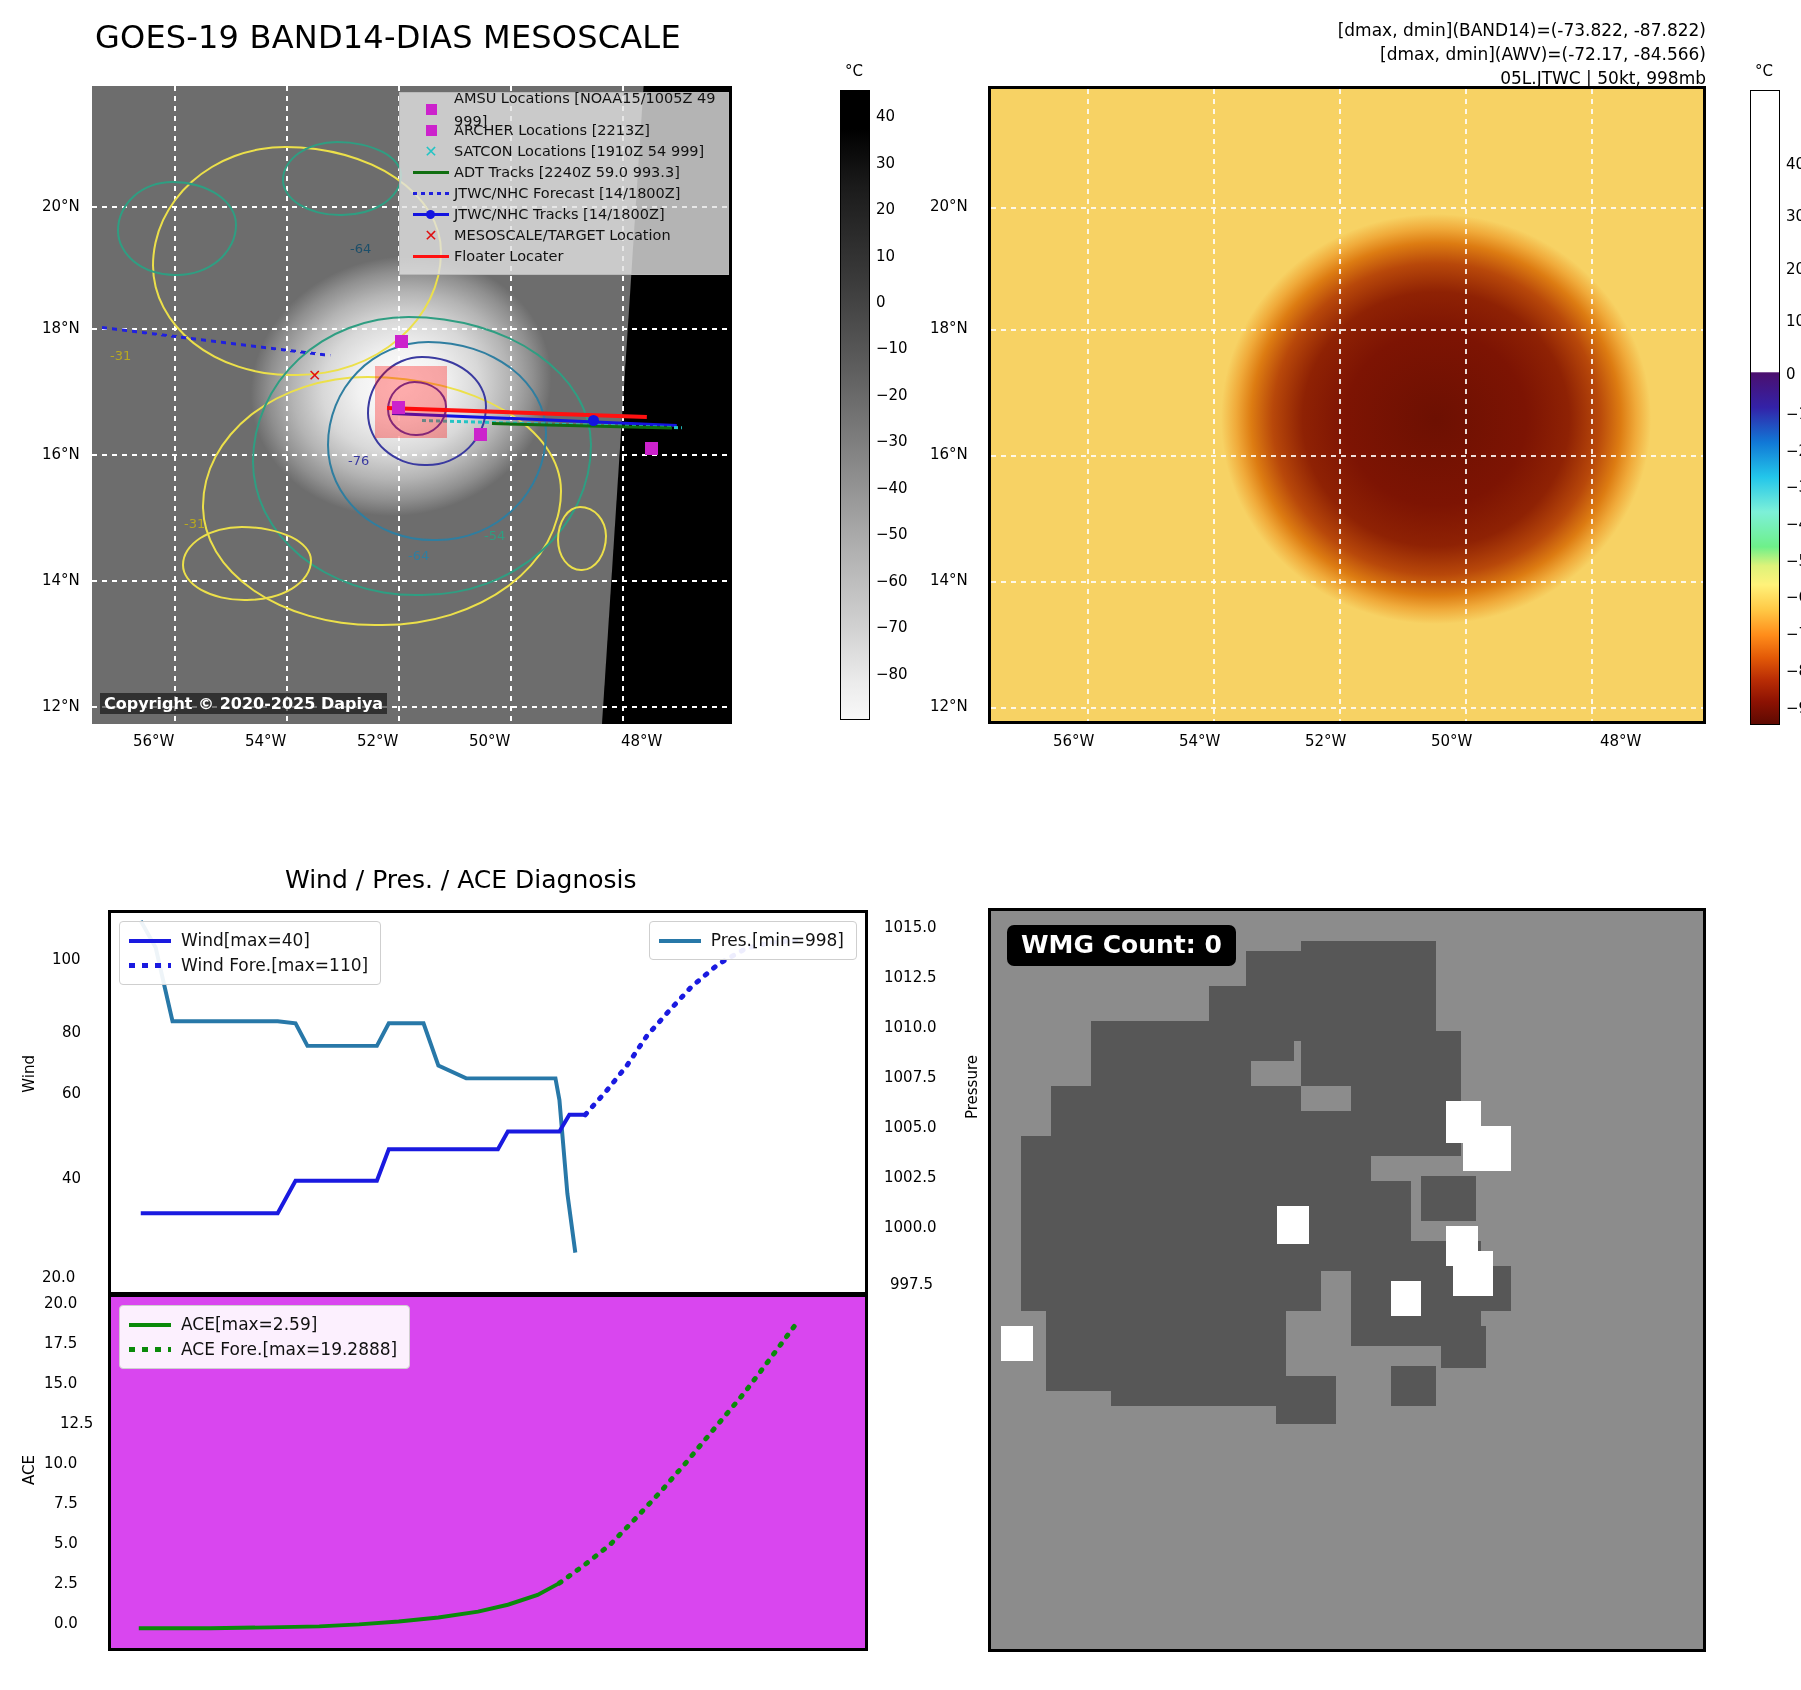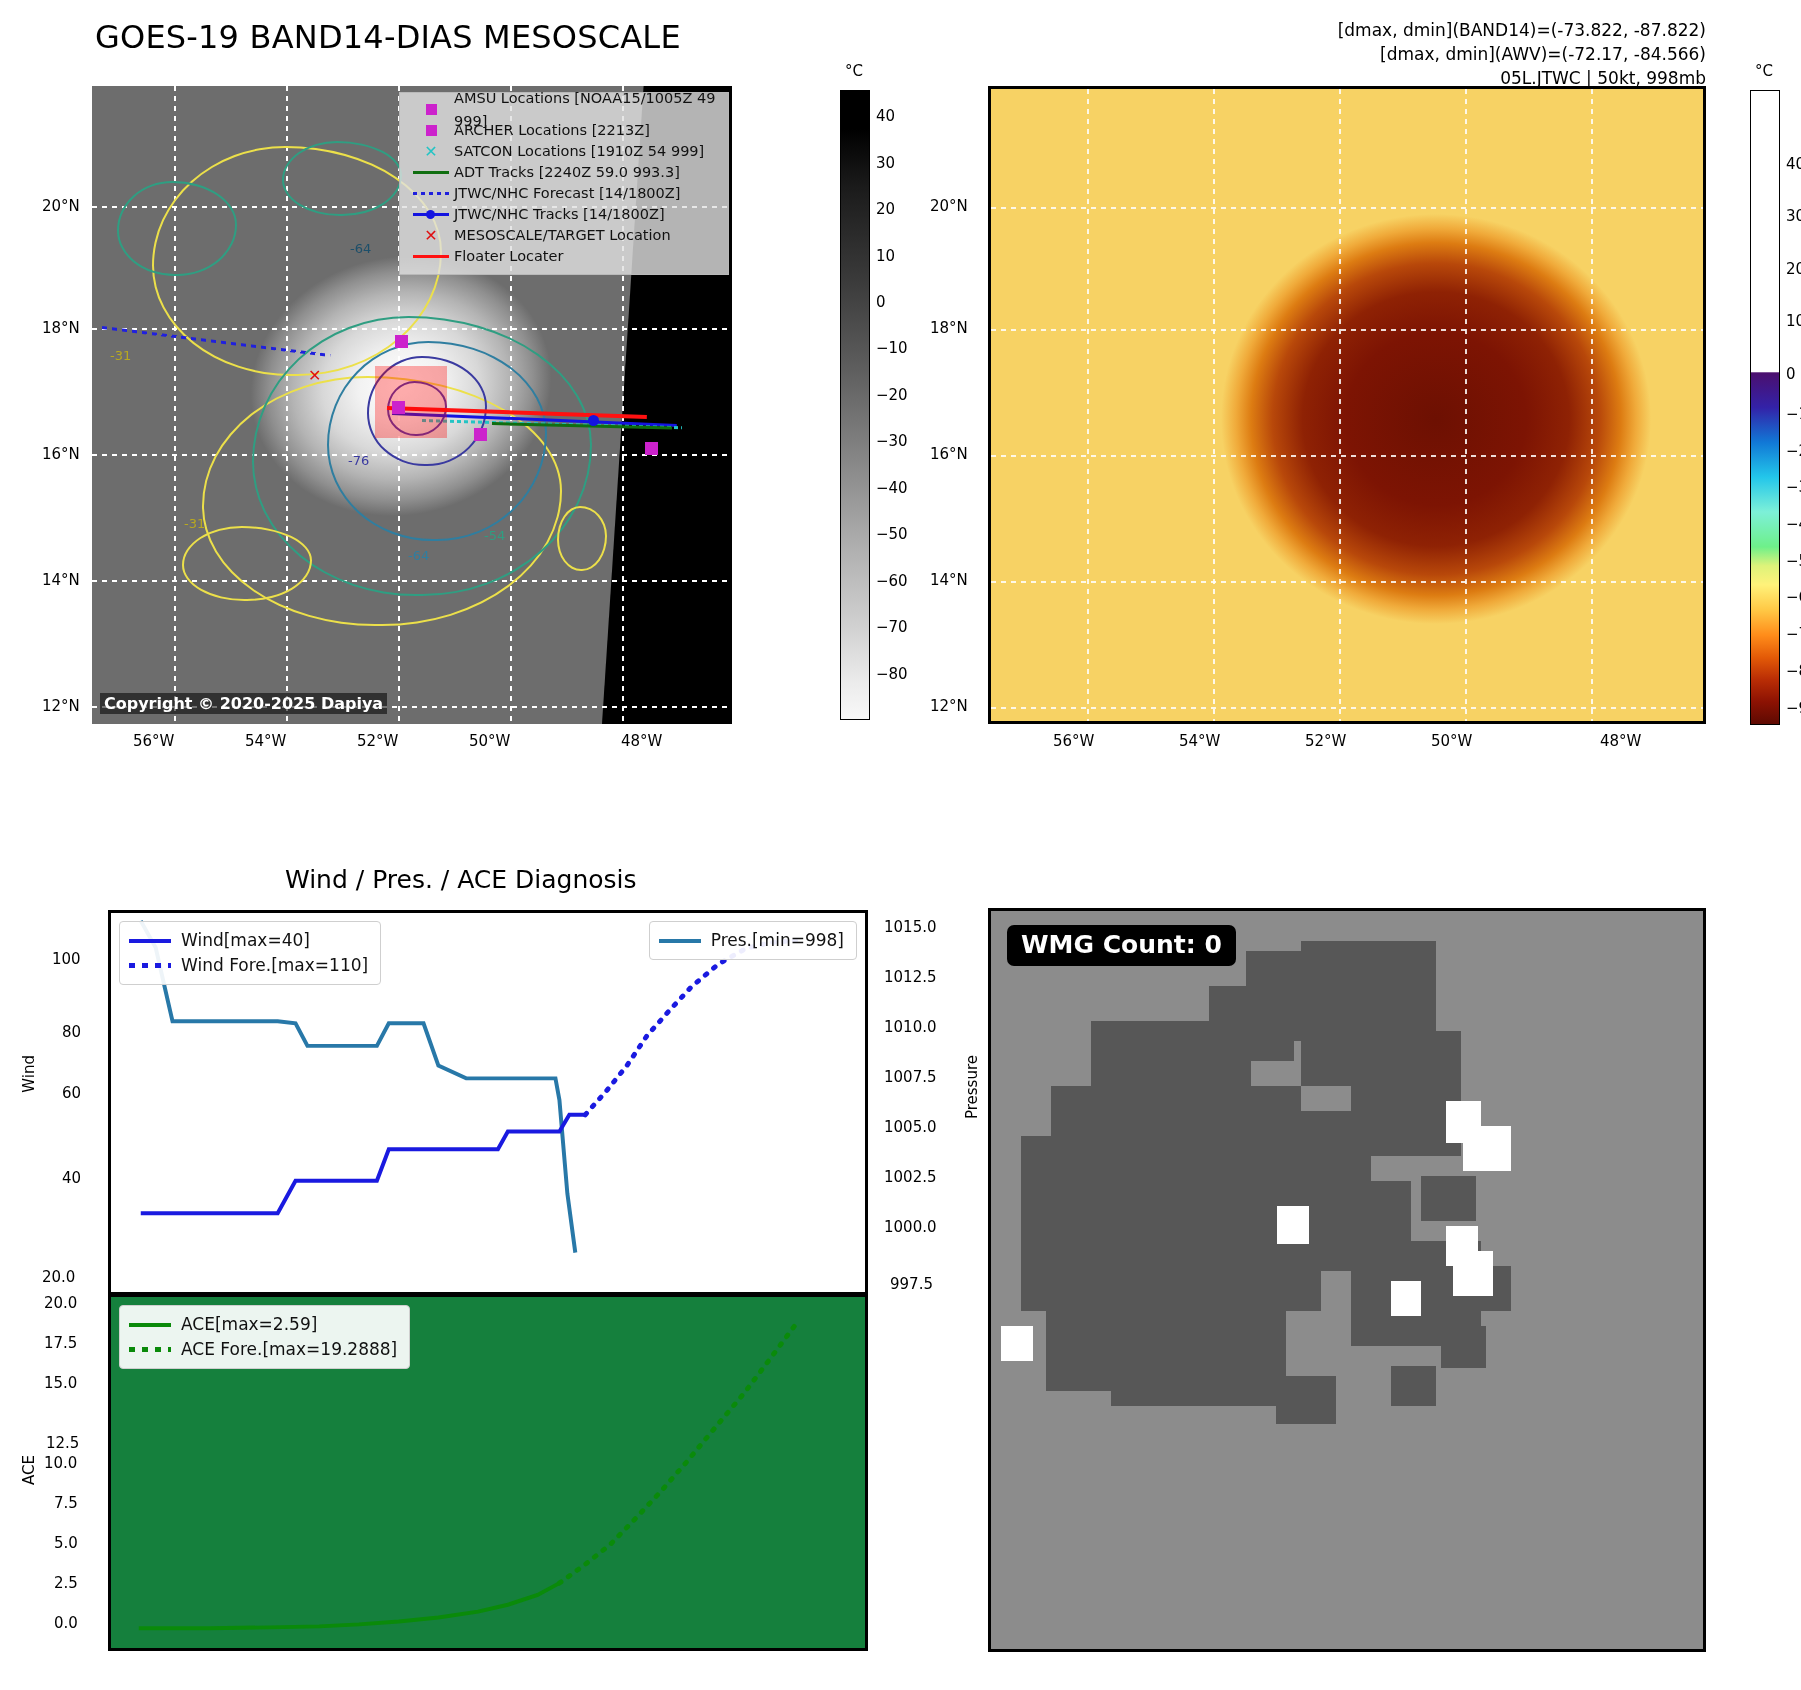--- a/index.html
+++ b/index.html
@@ -131,21 +131,21 @@
 
   
   #panel-wind {
     position: absolute; left: 108px; top: 910px;
     width: 760px; height: 385px;
     border: 3px solid #000; background: #fff;
   }
   #panel-ace {
     position: absolute; left: 108px; top: 1294px;
     width: 760px; height: 357px;
-    border: 3px solid #000; background: #15803d;
+    border: 3px solid #000; background: #d946ef;
   }
   .chart-legend {
     position: absolute;
     background: rgba(255,255,255,.92);
     border: 1px solid #cfcfcf; border-radius: 4px;
     padding: 6px 12px 6px 9px;
     font-size: 17px; color: #111;
     line-height: 1.5;
   }
   .cl-row { display: flex; align-items: center; height: 25px; }
@@ -427,21 +427,21 @@
           </span>
         <span>ACE Fore.[max=19.2888]</span>
       </div>
     </div>
   </div>
 
   <div class="ax-label" style="left:20px; top:1455px;">ACE</div>
   <div class="tick" style="left:44px; top:1294px;">20.0</div>
   <div class="tick" style="left:44px; top:1334px;">17.5</div>
   <div class="tick" style="left:44px; top:1374px;">15.0</div>
-  <div class="tick" style="left:46px; top:1414px;margin-top:20px;">12.5</div>
+  <div class="tick" style="left:60px; top:1414px;">12.5</div>
   <div class="tick" style="left:44px; top:1454px;">10.0</div>
   <div class="tick" style="left:54px; top:1494px;">7.5</div>
   <div class="tick" style="left:54px; top:1534px;">5.0</div>
   <div class="tick" style="left:54px; top:1574px;">2.5</div>
   <div class="tick" style="left:54px; top:1614px;">0.0</div>
 
   <div id="panel-wmg">
     <div class="wmg-badge">WMG Count: 0</div>
 
     <div class="blob b-dark" style="left:100px; top:110px; width:160px; height:120px;"></div>

